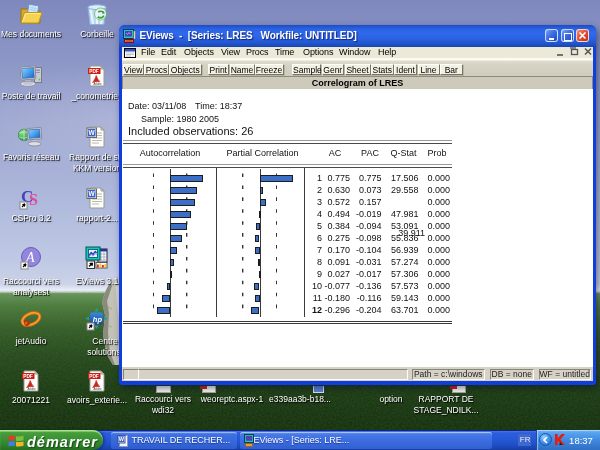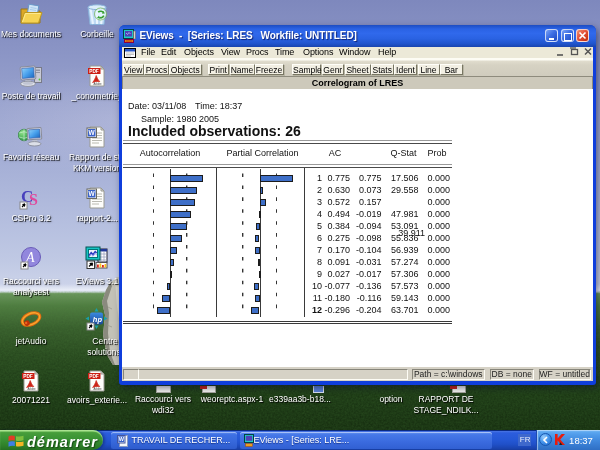--- a/index.html
+++ b/index.html
@@ -276,30 +276,31 @@
     <div class="tbtn" style="left:225.5px;top:38.5px;width:26px;height:11.5px;line-height:10.5px;">Sheet</div>
     <div class="tbtn" style="left:252px;top:38.5px;width:22.5px;height:11.5px;line-height:10.5px;">Stats</div>
     <div class="tbtn" style="left:275px;top:38.5px;width:23px;height:11.5px;line-height:10.5px;">Ident</div>
     <div class="tbtn" style="left:298.5px;top:38.5px;width:22px;height:11.5px;line-height:10.5px;">Line</div>
     <div class="tbtn" style="left:321px;top:38.5px;width:22.5px;height:11.5px;line-height:10.5px;">Bar</div>
     <div class="abs" style="left:3px;top:51px;width:471px;height:31px;background:#cdc9bb;border:1px solid #8e8b7d;box-sizing:border-box;font-size:9px;font-weight:bold;color:#000;text-align:center;line-height:12px;">Correlogram of LRES</div>
     <div class="abs" style="left:3px;top:64px;width:471px;height:278px;background:#fff;"></div>
     <div class="abs" style="left:9px;top:76.3px;font-size:9px;line-height:11px;color:#111;white-space:pre;">Date: 03/11/08</div>
     <div class="abs" style="left:76px;top:76.3px;font-size:9px;line-height:11px;color:#111;white-space:pre;">Time: 18:37</div>
     <div class="abs" style="left:22px;top:88.5px;font-size:9px;line-height:11px;color:#111;white-space:pre;">Sample: 1980 2005</div>
-    <div class="abs" style="left:9px;top:100.7px;font-size:14px;line-height:11px;color:#111;white-space:pre;font-weight:bold;">Included observations: 26</div>
+    <div class="abs" style="left:9px;top:100.7px;font-size:11px;line-height:11px;color:#111;white-space:pre;">Included observations: 26</div>
     <div class="hl" style="left:4px;top:115.0px;width:329px;background:#9a9a9a;"></div>
     <div class="hl" style="left:4px;top:118.0px;width:329px;background:#4a4a4a;"></div>
     <div class="hl" style="left:4px;top:139.0px;width:329px;background:#9a9a9a;"></div>
     <div class="hl" style="left:4px;top:142.0px;width:329px;background:#4a4a4a;"></div>
     <div class="hl" style="left:4px;top:295.8px;width:329px;background:#3a3a3a;"></div>
     <div class="hl" style="left:4px;top:298.3px;width:329px;background:#3a3a3a;"></div>
     <div class="abs" style="left:-9.0px;top:123.3px;width:120px;text-align:center;font-size:9px;line-height:11px;color:#111;">Autocorrelation</div>
     <div class="abs" style="left:83.5px;top:123.3px;width:120px;text-align:center;font-size:9px;line-height:11px;color:#111;">Partial Correlation</div>
     <div class="abs" style="left:156.0px;top:123.3px;width:120px;text-align:center;font-size:9px;line-height:11px;color:#111;">AC</div>
+    <div class="abs" style="left:191.0px;top:123.3px;width:120px;text-align:center;font-size:9px;line-height:11px;color:#111;">PAC</div>
     <div class="abs" style="left:224.5px;top:123.3px;width:120px;text-align:center;font-size:9px;line-height:11px;color:#111;">Q-Stat</div>
     <div class="abs" style="left:258.0px;top:123.3px;width:120px;text-align:center;font-size:9px;line-height:11px;color:#111;">Prob</div>
     <div class="vl" style="left:96.5px;top:143.0px;height:149.0px;background:#3a3a3a;"></div>
     <div class="vl" style="left:185.0px;top:143.0px;height:149.0px;background:#3a3a3a;"></div>
     <div class="vl" style="left:51.0px;top:143.5px;height:148.5px;background:#3a3a3a;"></div>
     <div class="vl" style="left:140.5px;top:143.5px;height:148.5px;background:#3a3a3a;"></div>
     <svg class="abs" style="left:33.7px;top:144px;" width="1.4" height="147" viewBox="0 0 1.4 147">
       <line x1="0.7" y1="0" x2="0.7" y2="147" stroke="#333" stroke-width="1.4" stroke-dasharray="3.6,8.4" stroke-dashoffset="-4"></line>
     </svg>
     <svg class="abs" style="left:67.3px;top:144px;" width="1.4" height="147" viewBox="0 0 1.4 147">

